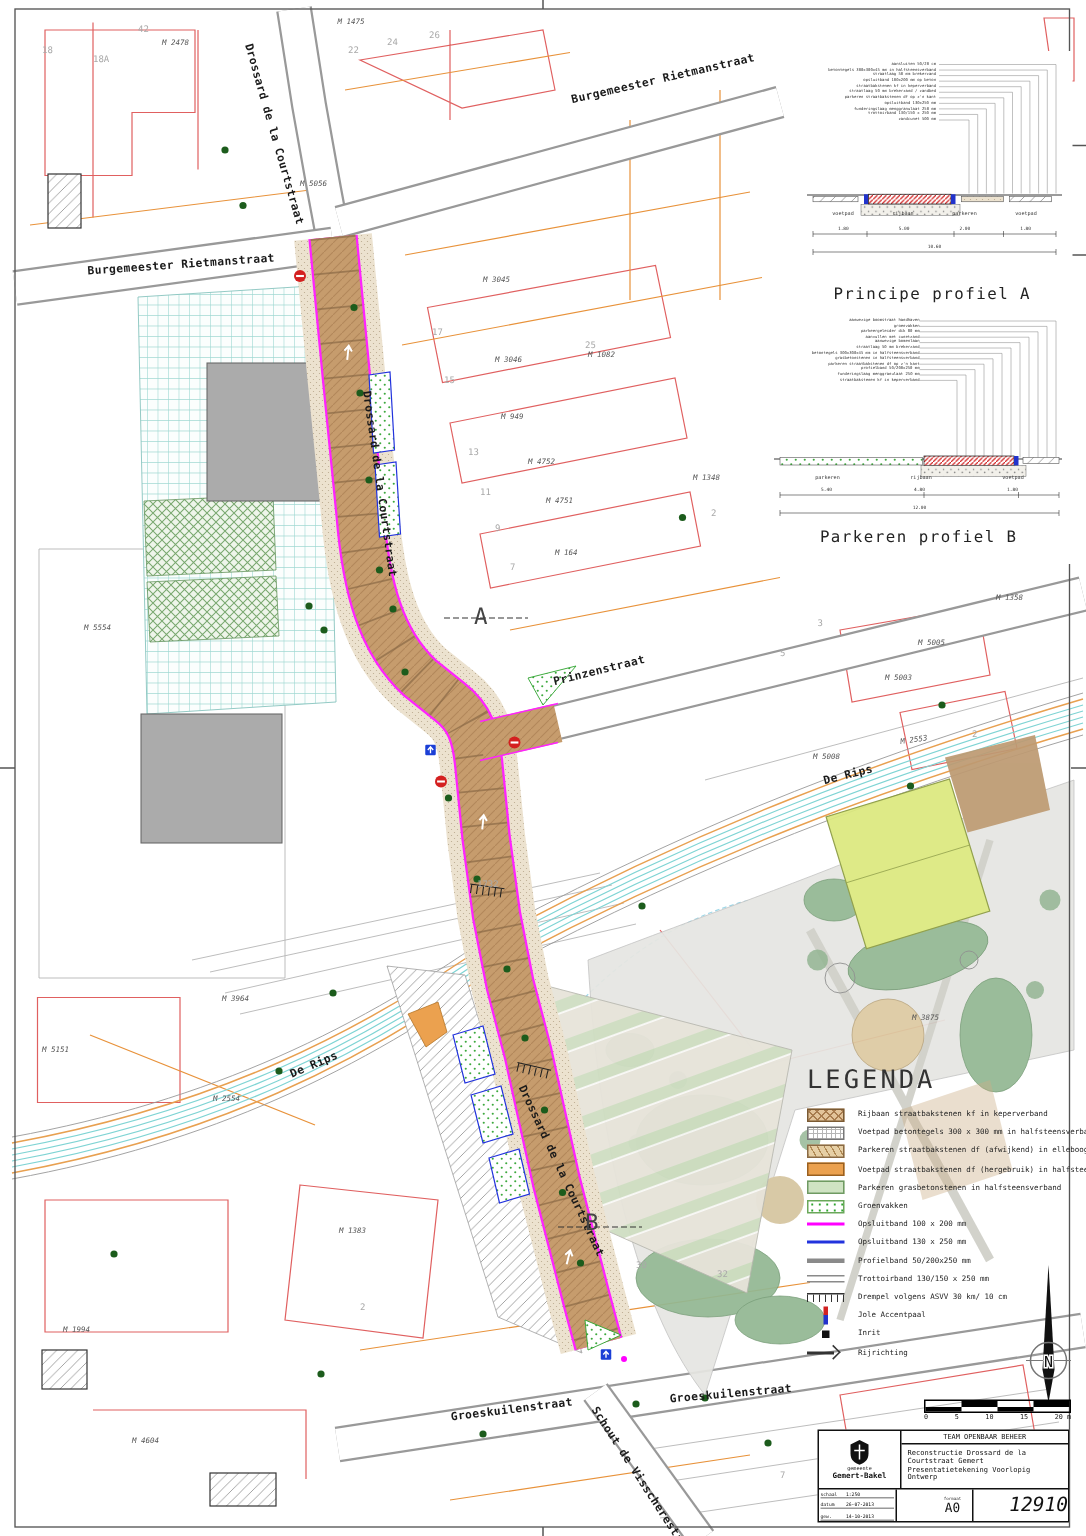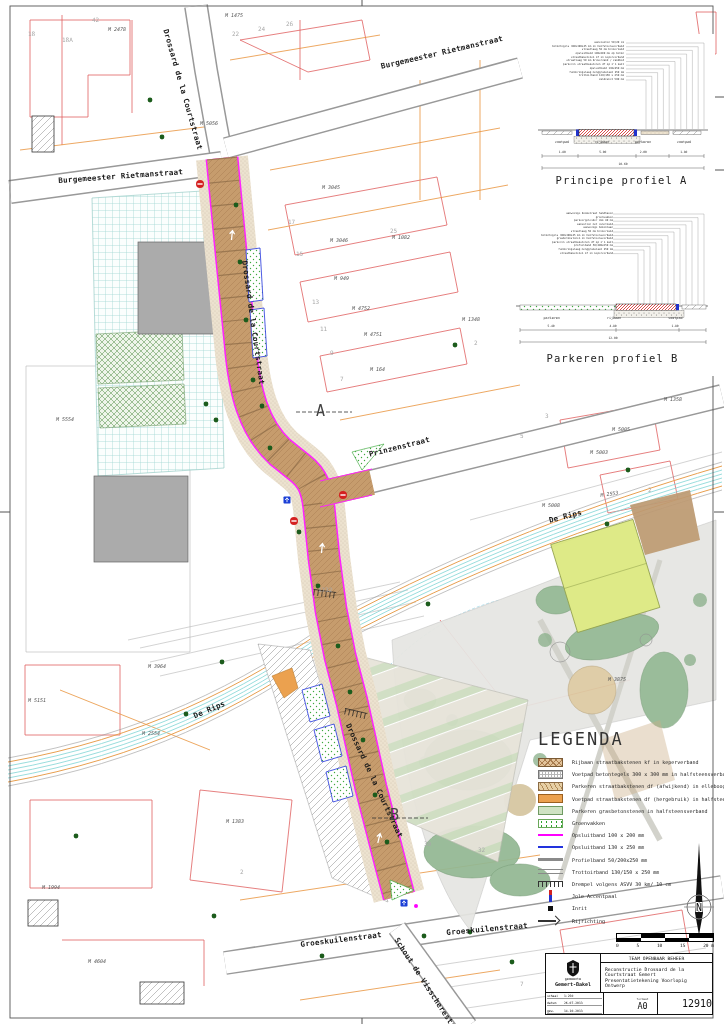--- a/index.html
+++ b/index.html
@@ -15,21 +15,21 @@
   .section-marker{position:absolute;font-size:15px;color:#444;}
   
   .profile{position:absolute;background:#fff;}
   .callouts{position:absolute;display:flex;flex-direction:column;}
   .callout-line{height:3.7px;line-height:3.7px;font-size:2.6px;color:#333;text-align:right;white-space:nowrap;}
   .zones{position:absolute;display:flex;justify-content:space-around;font-size:3.4px;color:#333;}
   .dims{position:absolute;display:flex;justify-content:space-around;font-size:3px;color:#333;}
   .dim-total{position:absolute;text-align:center;font-size:3px;color:#333;}
   .profile-caption{position:absolute;width:100%;text-align:center;font-size:10.5px;letter-spacing:1px;color:#222;}
   
-  .legend{position:absolute;left:538px;top:710px;width:184px;margin-top:19px;}
+  .legend{position:absolute;left:538px;top:710px;width:184px;}
   .legend-title{font-size:17px;letter-spacing:2px;color:#333;margin-bottom:7px;}
   .legend-item{display:flex;align-items:center;gap:9px;height:12.2px;}
   .legend-item .lab{font-size:5px;color:#222;white-space:nowrap;}
   .sw{width:25px;height:9px;flex:none;box-sizing:border-box;}
   .sw-rijbaan{background:#e2c39a;border:.5px solid #7a5a34;background-image:repeating-linear-gradient(45deg,#a87c4f 0 .8px,transparent .8px 4px),repeating-linear-gradient(-45deg,#a87c4f 0 .8px,transparent .8px 4px);}
   .sw-tegels{background:#fff;border:.5px solid #777;background-image:repeating-linear-gradient(0deg,#b5b5b5 0 .6px,transparent .6px 3px),repeating-linear-gradient(90deg,#b5b5b5 0 .6px,transparent .6px 3px);}
   .sw-parkdf{background:#e6cfa5;border:.5px solid #8a6a44;background-image:repeating-linear-gradient(60deg,#b08a55 0 .8px,transparent .8px 4px);}
   .sw-voetdf{background:#eba14f;border:.5px solid #9a6020;}
   .sw-gras{background:#cfe3c3;border:.5px solid #6f9a62;}
   .sw-groen{background:#fff;border:.5px solid #6aa85a;background-image:radial-gradient(#2da32d .7px,transparent .9px);background-size:5px 4px;}
@@ -60,21 +60,21 @@
   .tb-main{flex:1;display:flex;flex-direction:column;min-width:0;}
   .tb-head{border-bottom:1px solid #111;text-align:center;font-size:4.6px;padding:1.5px 0;color:#111;}
   .tb-body{flex:1;padding:2px 4px;font-size:4.7px;display:flex;flex-direction:column;justify-content:space-evenly;color:#111;}
   .tb-bottom{height:21px;display:flex;gap:24px;}
   .tb-fields{width:72px;border-right:1px solid #111;display:flex;flex-direction:column;justify-content:space-between;padding:.5px 1px;box-sizing:border-box;}
   .tb-row{display:flex;font-size:3.1px;border-bottom:.3px solid #999;color:#111;}
   .tb-row .k{width:17px;}
   .tb-size{width:36px;border-right:1px solid #111;display:flex;flex-direction:column;align-items:center;justify-content:center;}
   .tb-size .lbl{font-size:2.8px;color:#333;}
   .tb-size .val{font-size:8.5px;color:#111;}
-  .tb-num{flex:1;display:flex;align-items:center;justify-content:center;font-size:10px;color:#111;}
+  .tb-num{flex:1;display:flex;align-items:center;justify-content:center;font-size:13px;color:#111;font-style:italic;}
 </style>
 </head>
 <body>
 
 <div class="sheet">
 
   <svg class="abs" width="724" height="1024" viewBox="0 0 724 1024">
     <defs>
       <pattern id="pvoet" width="4" height="4" patternUnits="userSpaceOnUse">
           <rect width="4" height="4" fill="#ece2cf"></rect>
@@ -465,21 +465,21 @@
         <span class="">parkeren</span>
         <span class="">voetpad</span>
     </div>
     <div class="dims" style="left:14px;top:116px;width:162px;">
       <span class="">1.80</span>
         <span class="">5.00</span>
         <span class="">2.00</span>
         <span class="">1.80</span>
     </div>
     <div class="dim-total" style="left:14px;top:128px;width:162px;">10.60</div>
-    <div class="profile-caption" style="top:140px;">Principe profiel A</div>
+    <div class="profile-caption" style="top:156px;">Principe profiel A</div>
   </div>
 
   <div class="profile" style="left:508px;top:206px;width:209px;height:170px;">
     <svg width="205" height="150" viewBox="0 0 205 150">
       <g stroke="#888" stroke-width="0.35" fill="none">
         <path d="M105,8 H196 V99"></path>
           <path d="M105,11.6 H190 V99"></path>
           <path d="M105,15.2 H184 V99"></path>
         <path d="M105,18.8 H178 V99"></path>
           <path d="M105,22.4 H172 V99"></path>

